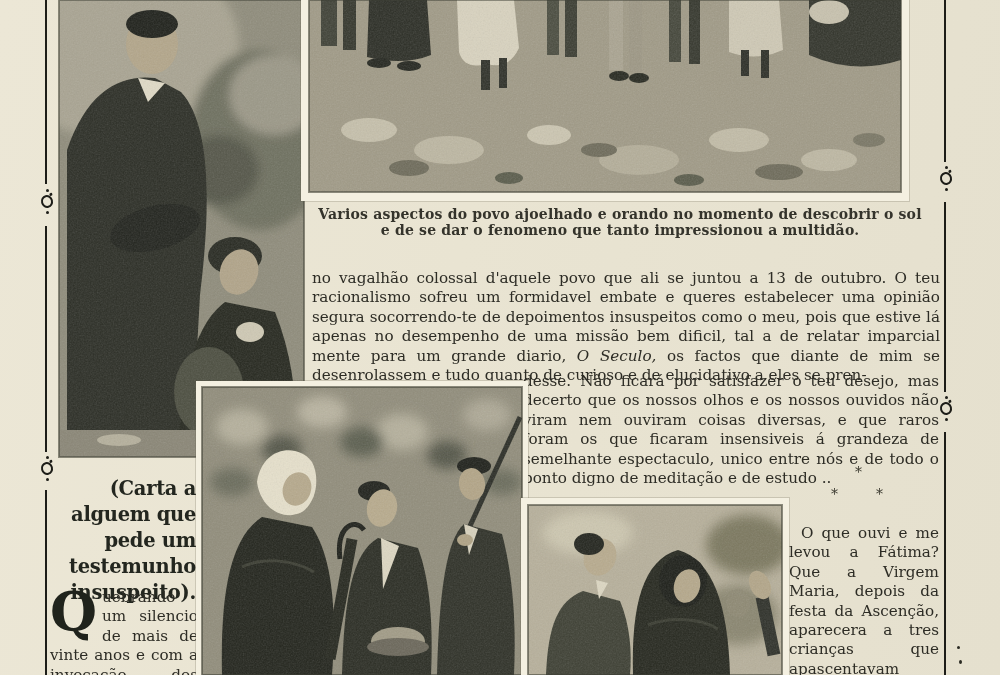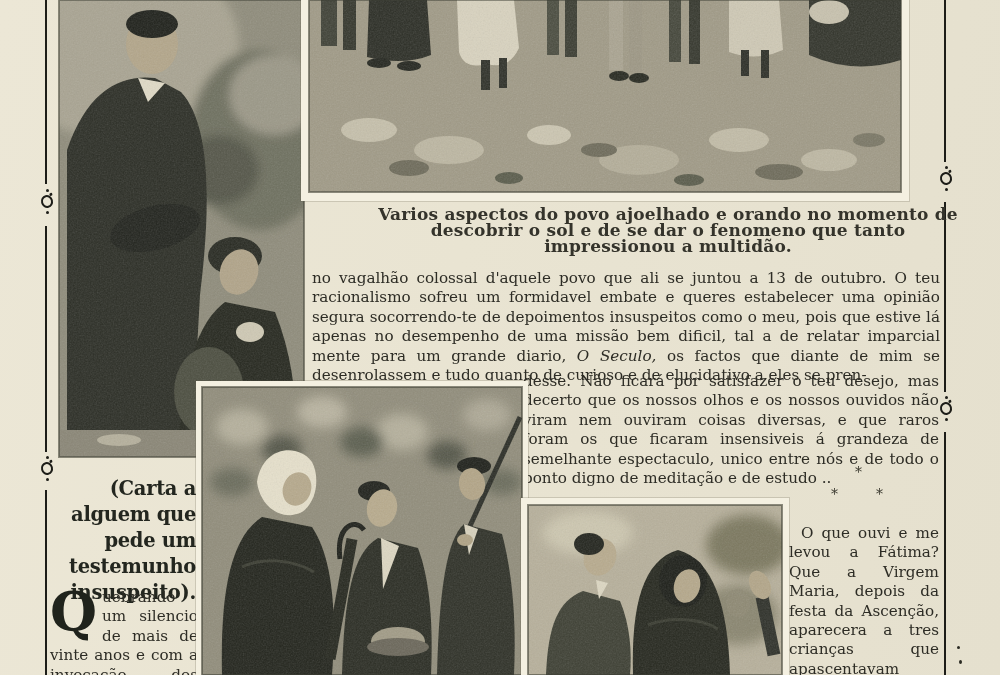--- a/index.html
+++ b/index.html
@@ -8,21 +8,21 @@
     font-family:"DejaVu Serif", serif;color:#2d2c25;}
   .vrule{position:absolute;width:2px;background:#1d1d18;}
   .orn{position:absolute;width:14px;display:flex;flex-direction:column;align-items:center;gap:3px;}
   .orn .dot{width:3px;height:3px;background:#1d1d18;border-radius:50%;}
   .orn .ring{width:8px;height:9px;border:2px solid #1d1d18;border-radius:50%;position:relative;transform:rotate(-14deg);}
   .orn .ring::after{content:"";position:absolute;right:-3px;top:-3px;width:3px;height:3px;background:#1d1d18;border-radius:50%;}
   .speck{position:absolute;background:#2a2a22;border-radius:50%;}
   .photo-frame{position:absolute;background:#f4f0e1;box-sizing:border-box;box-shadow:0 0 0 1px rgba(95,92,74,.22);}
   .photo-svg{display:block;outline:1px solid rgba(52,52,40,.55);}
   .caption{position:absolute;left:318px;top:206px;width:604px;text-align:center;
-    font-size:17px;line-height:16px;font-weight:bold;letter-spacing:.2px;color:#34332b;margin-left:48px;}
+    font-size:14px;line-height:16px;font-weight:bold;letter-spacing:.2px;color:#34332b;}
   .bodytext{font-size:15.2px;line-height:19.4px;text-align:justify;color:#2d2c25;}
   .para1{position:absolute;left:312px;top:260px;width:628px;margin-top:9px;}
   .para2{position:absolute;left:523px;top:372px;width:416px;z-index:2;}
   .col2{position:absolute;left:789px;top:524px;width:150px;text-indent:12px;z-index:2;}
   .asterisk{position:absolute;font-size:14px;color:#3b3a30;z-index:2;}
   .letter-heading{position:absolute;left:52px;top:476px;width:144px;text-align:right;
     font-weight:bold;font-size:19.5px;line-height:26px;letter-spacing:-.3px;color:#23261f;}
   .leftpara{position:absolute;left:50px;top:588px;width:148px;}
   .dropcap{float:left;font-size:54px;line-height:42px;font-weight:bold;padding:3px 5px 0 0;color:#20231c;}
   .italic{font-style:italic;}

